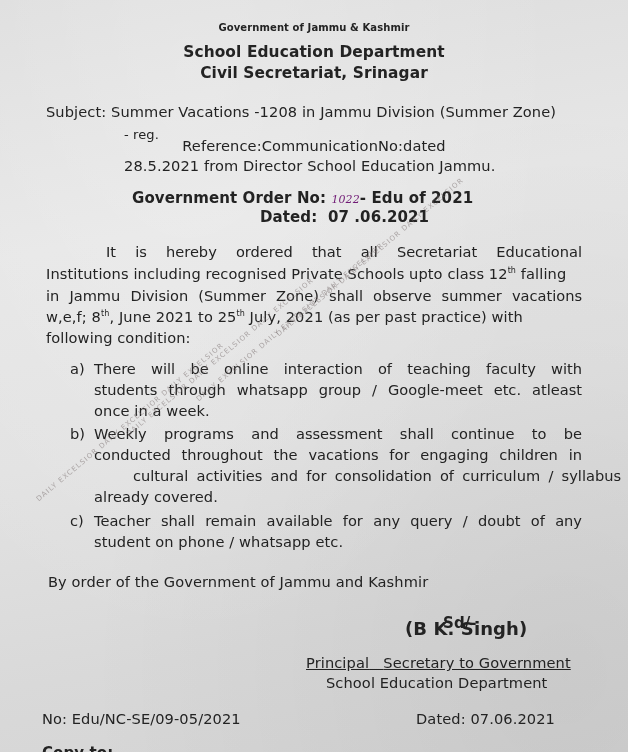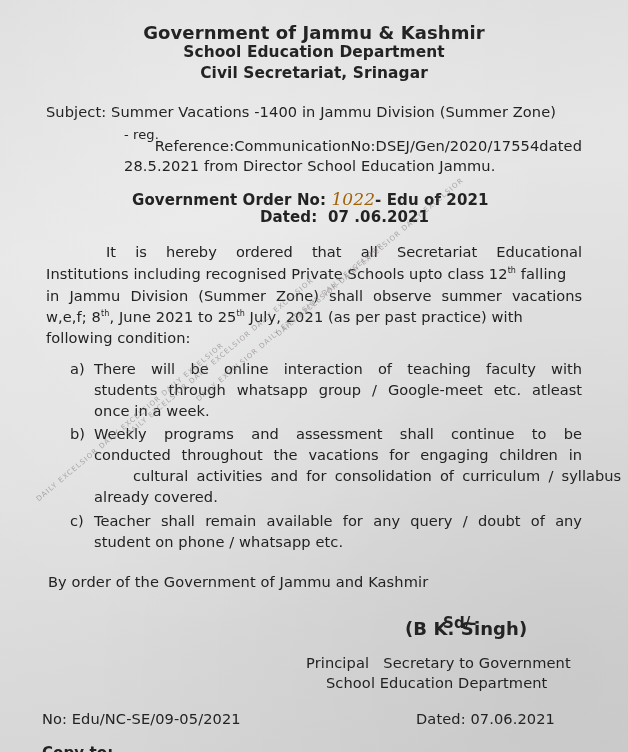--- a/index.html
+++ b/index.html
@@ -40,54 +40,53 @@
       text-align: justify;
       text-align-last: justify;
       white-space: normal;
       font-size: 14.6px;
     }
     sup { font-size: 8px; vertical-align: 6px; line-height: 0; }
     .handwritten {
       font-family: "DejaVu Serif", serif;
       font-style: italic;
       font-weight: normal;
-      color: #a16207;
-      font-size: 17px;
+      color: #701a75;
+      font-size: 11px;
     }
     .watermark {
       position: absolute;
       font-size: 7px;
       letter-spacing: 1.2px;
       color: rgba(120,110,110,0.55);
       transform-origin: left bottom;
       white-space: nowrap;
       font-family: "DejaVu Sans", sans-serif;
     }
   </style>
 </head>
 <body>
 
 <div class="page">
   <div class="shade"></div>
 
-  <div class="line bold center" style="top:22px; font-size:18px;">Government of Jammu &amp; Kashmir</div>
+  <div class="line bold center" style="top:22px; font-size:10px;">Government of Jammu &amp; Kashmir</div>
   <div class="line bold center" style="top:43px; font-size:15.4px;">School Education Department</div>
   <div class="line bold center" style="top:64px; font-size:15.4px;">Civil Secretariat, Srinagar</div>
 
   <div class="line" style="left:46px; top:103px;">
     <span>Subject:</span>
-    <span>Summer Vacations -1400 in Jammu Division (Summer Zone)</span>
+    <span>Summer Vacations -1208 in Jammu Division (Summer Zone)</span>
   </div>
   <div class="line" style="left:124px; top:120px; font-size:13px;margin-top:7px;">- reg.</div>
 
-  <div class="line" style="left:46px; top:137px; width:536px; display:flex; justify-content:flex-end;">
+  <div class="line" style="left:46px; top:137px; width:536px; display:flex; justify-content:center;">
     <span>Reference:</span>
     <span>Communication</span>
     <span>No:</span>
-    <span>DSEJ/Gen/2020/17554</span>
     <span>dated</span>
   </div>
   <div class="line" style="left:124px; top:157px;">28.5.2021 from Director School Education Jammu.</div>
 
   <div class="line bold" style="left:132px; top:189px; font-size:15px;">
     <span>Government Order No:</span>
     <span class="handwritten">1022</span><span>- Edu of 2021</span>
   </div>
   <div class="line bold" style="left:260px; top:208px; font-size:15px;">
     <span>Dated:</span>&nbsp;
@@ -122,21 +121,21 @@
   <div>
     <div class="line" style="left:70px; top:512px;">c)</div>
     <div class="justify" style="left:94px; top:512px; width:488px;">Teacher shall remain available for any query / doubt of any</div>
     <div class="line" style="left:94px; top:533px;">student on phone / whatsapp etc.</div>
   </div>
 
   <div class="line" style="left:48px; top:573px;">By order of the Government of Jammu and Kashmir</div>
 
   <div class="line bold" style="left:443px; top:614px; font-size:15px;">Sd/-</div>
   <div class="line bold" style="left:405px; top:618px; font-size:18px;text-align:right;">(B K. Singh)</div>
-  <div class="line" style="left:306px; top:654px;">
+  <div class="line" style="left:306px; top:654px;text-decoration:underline;">
     <span>Principal</span>&nbsp;&nbsp;
     <span>Secretary to Government</span>
   </div>
   <div class="line" style="left:326px; top:674px;">School Education Department</div>
 
   <div class="line" style="left:42px; top:710px;">No: Edu/NC-SE/09-05/2021</div>
   <div class="line" style="left:416px; top:710px;text-align:right;">Dated: 07.06.2021</div>
   <div class="line bold" style="left:42px; top:744px; font-size:15px;">Copy to:</div>
 
   <div class="watermark" style="left:40px; top:495px; transform:rotate(-40deg);">DAILY EXCELSIOR DAILY EXCELSIOR DAILY EXCELSIOR</div>

